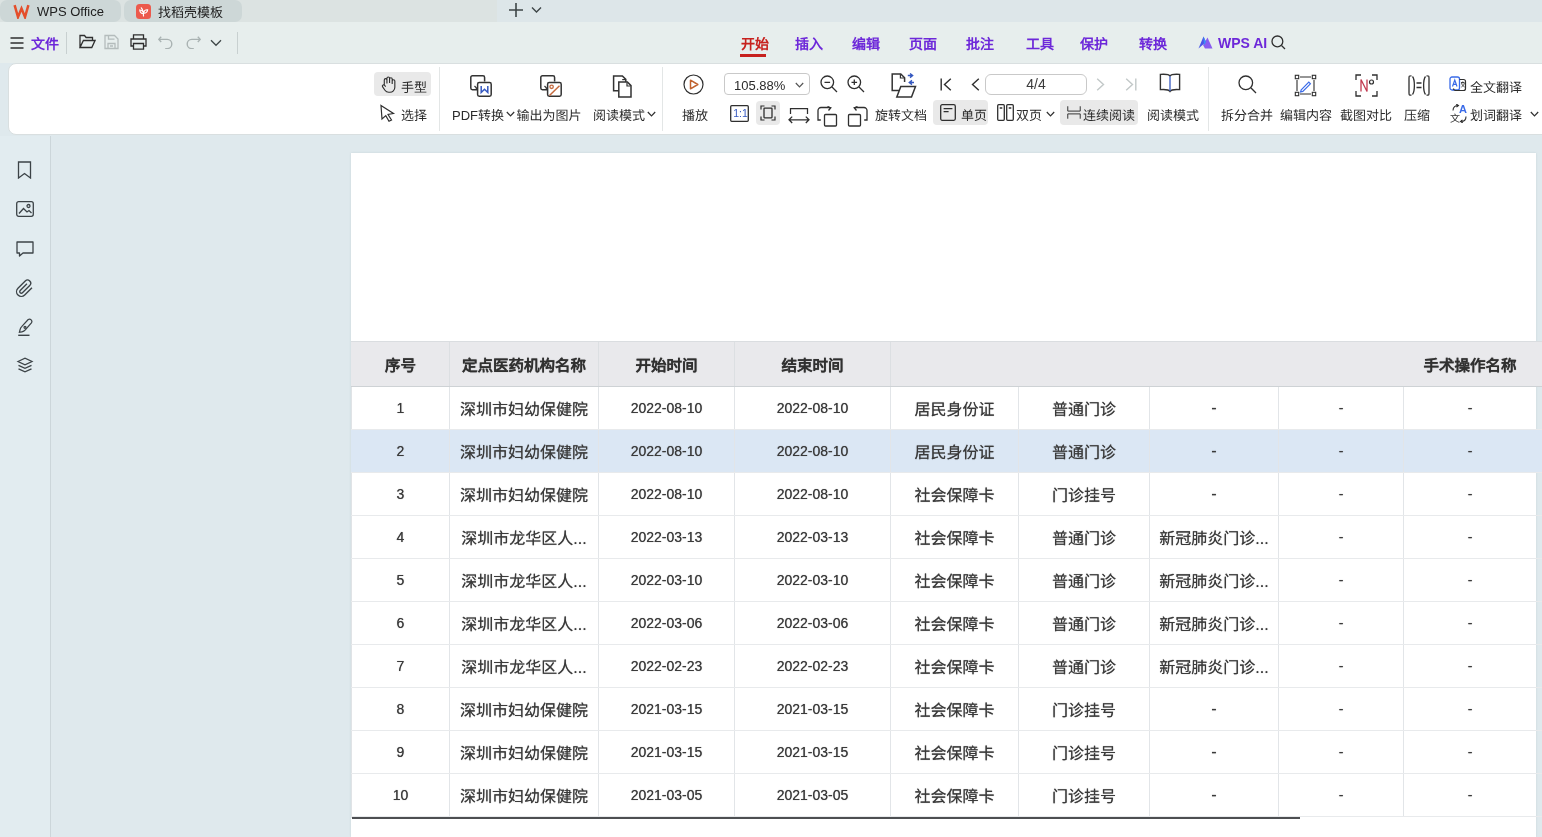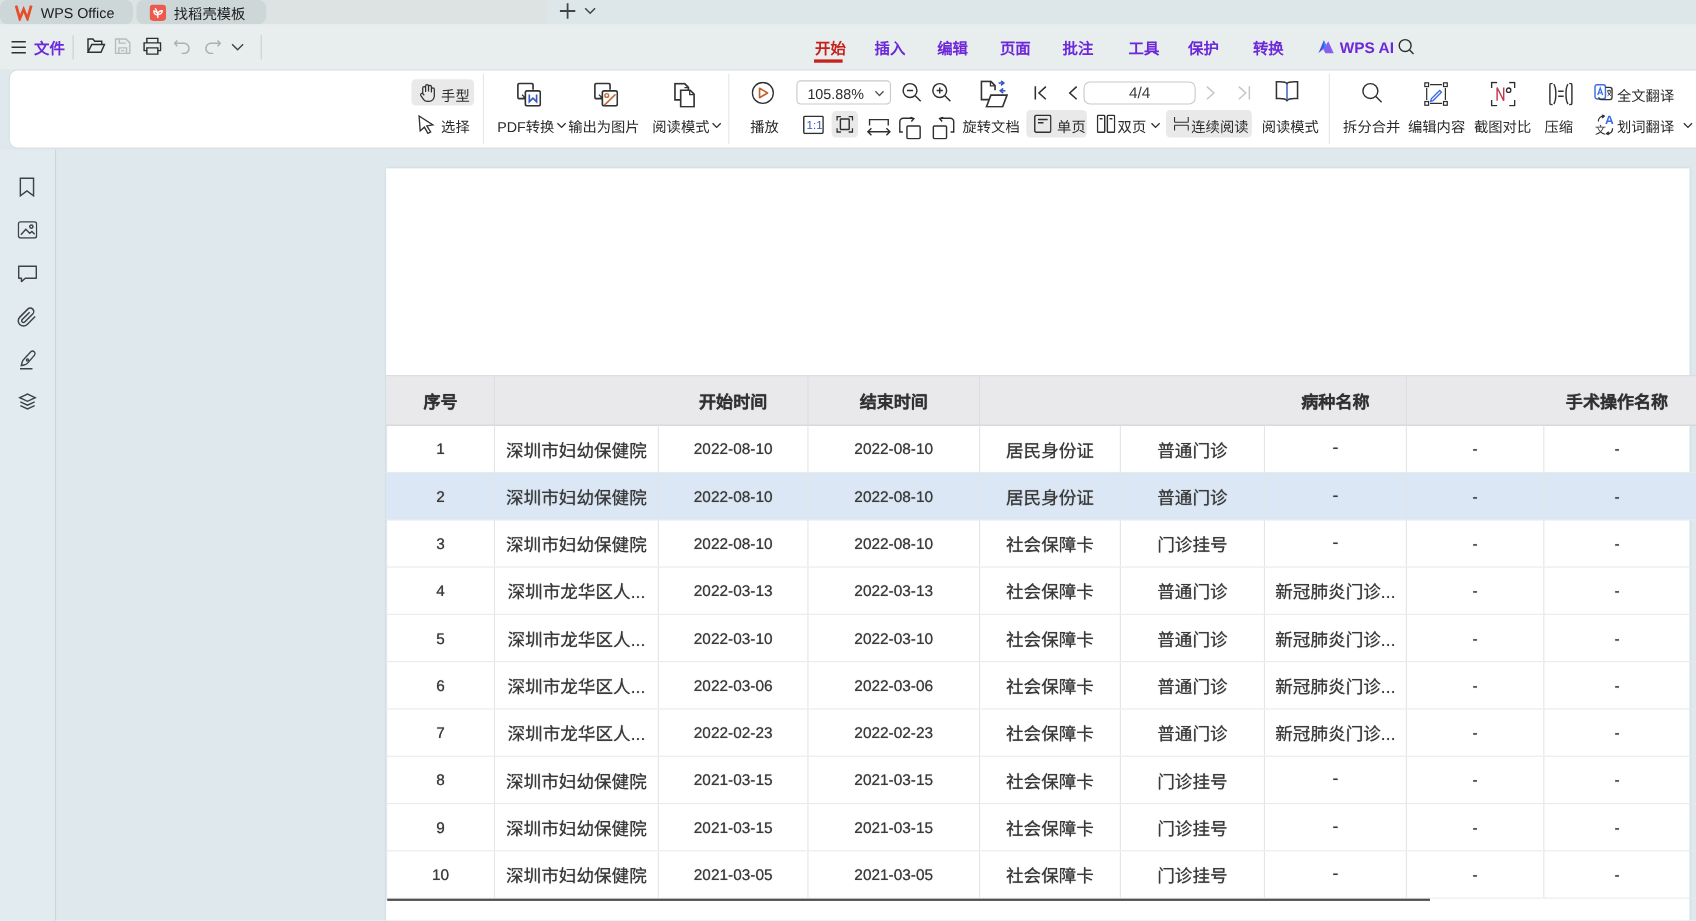--- a/index.html
+++ b/index.html
@@ -311,23 +311,23 @@
       <path d="M2 4.5 L9 1.2 L16 4.5 L9 7.8 Z"></path>
       <path d="M2.5 8.3 L9 11.3 L15.5 8.3"></path>
       <path d="M2.5 11.8 L9 14.8 L15.5 11.8"></path>
     </svg>
   </div>
   <div id="page">
     <div id="ptable">
       <div class="abs" style="left:0; top:0; width:1px; height:477px; background:#e0e3e6;"></div>
       <div class="trow hrow" style="top:0; height:46px; background:#e9e9ec; border-top:1px solid #dadde0; border-bottom:1px solid #ced2d5;">
         <div class="cell" style="left:1px; width:98px;">序号</div>
+        <div class="cell" style="left:99px; width:149px;">定点医药机构名称</div>
         <div class="cell" style="left:384px; width:156px;">结束时间</div>
         <div class="cell" style="left:248px; width:136px;">开始时间</div>
-        <div class="cell" style="left:799px; width:129px;">病种名称</div>
         <div class="cell" style="left:1053px; width:132px; border-right:none;">手术操作名称</div>
       </div>
       <div class="trow" style="top:46.0px; height:43.0px; border-bottom:1px solid #e8eaec;">
         <div class="cell" style="left:1px; width:98px; border-right-color:#e2e5e8;">1</div>
         <div class="cell" style="left:99px; width:149px; border-right-color:#e2e5e8;">深圳市妇幼保健院</div>
         <div class="cell" style="left:248px; width:136px; border-right-color:#e2e5e8;">2022-08-10</div>
         <div class="cell" style="left:384px; width:156px; border-right-color:#e2e5e8;">2022-08-10</div>
         <div class="cell" style="left:540px; width:128px; border-right-color:#e2e5e8;">居民身份证</div>
         <div class="cell" style="left:668px; width:131px; border-right-color:#e2e5e8;">普通门诊</div>
         <div class="cell" style="left:799px; width:129px; border-right-color:#e2e5e8;">-</div>

